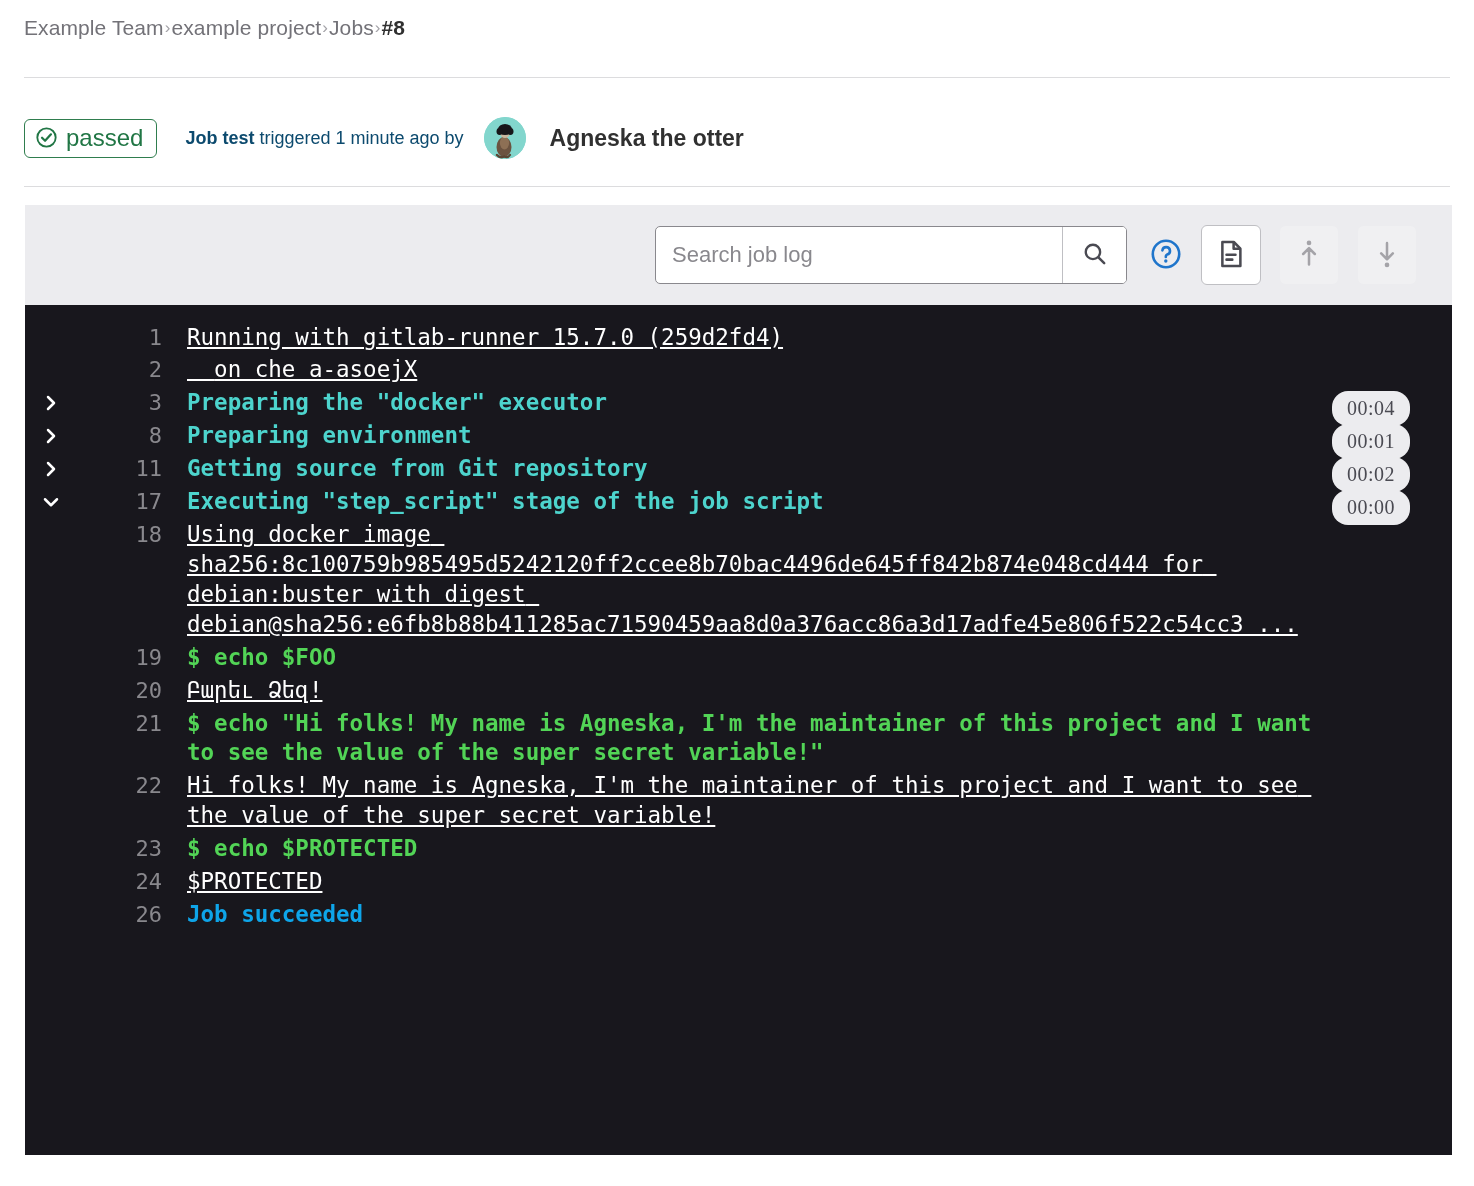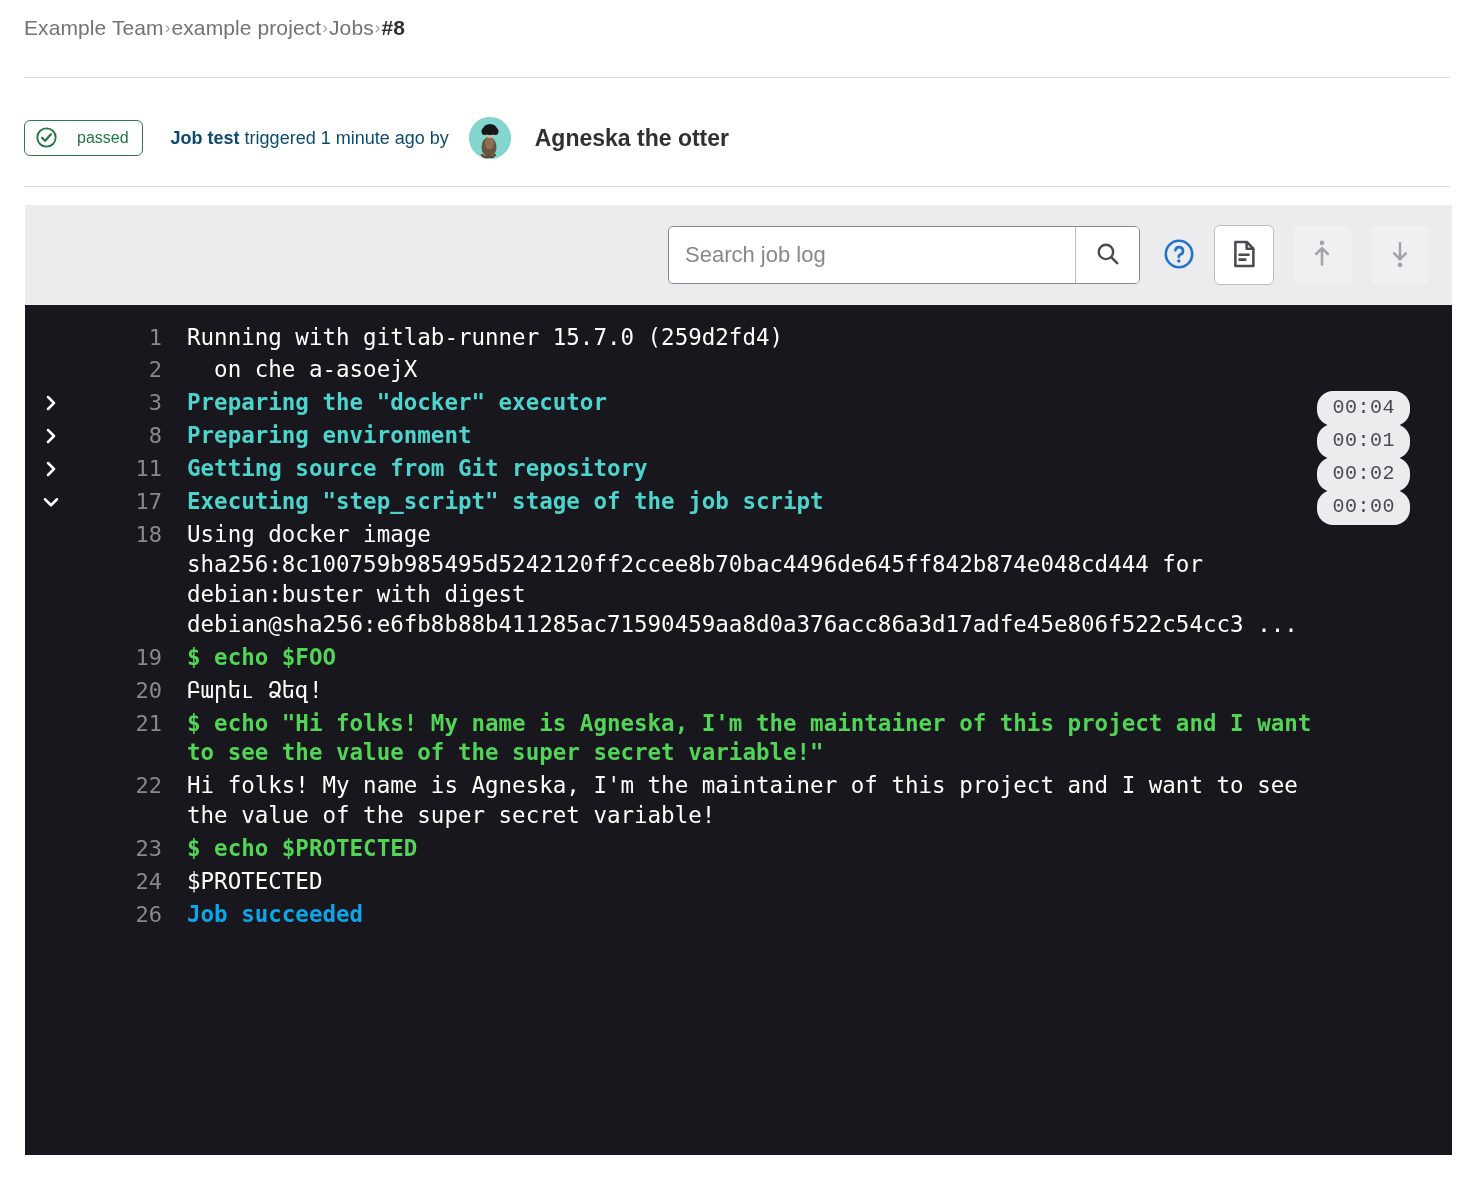--- a/index.html
+++ b/index.html
@@ -25,24 +25,24 @@
   .rule { position:absolute; left:24px; width:1426px; height:1px; background:#dcdcde; }
   .rule-1 { top: 77px; }
   .rule-2 { top: 186px; }
 
   
   .jobhead {
     position:absolute; left:24px; top:112px;
     display:flex; align-items:center; height:52px;
   }
   .badge-passed {
-    display:flex; align-items:center; gap:20px;
+    display:flex; align-items:center; gap:9px;
     border:1px solid #2f7d4e; border-radius:6px;
     padding: 6px 13px 7px 11px;
-    color:#217645; font-size:16px; line-height:1;
+    color:#217645; font-size:24px; line-height:1;
     background:#fff;
   }
   .badge-passed .check-circle { width:21px; height:21px; display:block; }
   .jobhead-text {
     margin-left: 28px;
     font-size: 18px; color:#0c4a6e; white-space:nowrap;
   }
   .jobhead-text b { font-weight:700; }
   .avatar {
     margin-left: 20px; width: 42px; height:42px; border-radius:50%;
@@ -50,21 +50,21 @@
   }
   .user-name {
     margin-left: 24px; font-size:23px; font-weight:700; color:#303030; white-space:nowrap;
   }
 
   
   .log-toolbar {
     position:absolute; left:25px; top:205px; width:1427px; height:100px;
     background:#ececef;
     display:flex; align-items:center; justify-content:flex-end;
-    padding-right: 22px; gap: 0;
+    padding-right: 35px; gap: 0;
   }
   .search-wrap {
     display:flex; align-items:stretch; height:58px;
     background:#fff; border:1px solid #89888d; border-radius:5px; overflow:hidden;
   }
   .search-input {
     width: 406px; border:none; outline:none; background:transparent;
     font-family:"Liberation Sans", sans-serif; font-size:22px; color:#303030;
     padding: 0 16px;
   }
@@ -104,25 +104,25 @@
     padding-right: 8px; user-select:none; font-size:22px;
     cursor:pointer;
   }
   .content {
     flex:1; color:#fff; white-space:pre-wrap; word-break:break-word;
     padding-right: 120px; padding-left:17px;
   }
   .content.section { color:#4dd4cd; font-weight:700; }
   .content.cmd { color:#52d456; font-weight:700; }
   .content.ok { color:#0ea5e9; font-weight:700; }
-  .content.plain { color:#ffffff; }
+  .content.plain { color:#ffffff;text-decoration:underline; }
   .duration {
     position:absolute; right: 42px; top: 4px;
     background:#ececef; color:#4a4a52; border-radius:16px;
-    font-size:20px; padding: 4px 15px 5px; font-family:Liberation Mono, monospace;
+    font-size:20px; padding: 4px 15px 5px; font-family:Liberation Serif, serif;
     letter-spacing: .5px;
   }
 </style>
 </head>
 <body>
 
 <div class="page">
 
   <nav class="breadcrumb" id="breadcrumb">
       <span class="crumb">Example Team</span>

